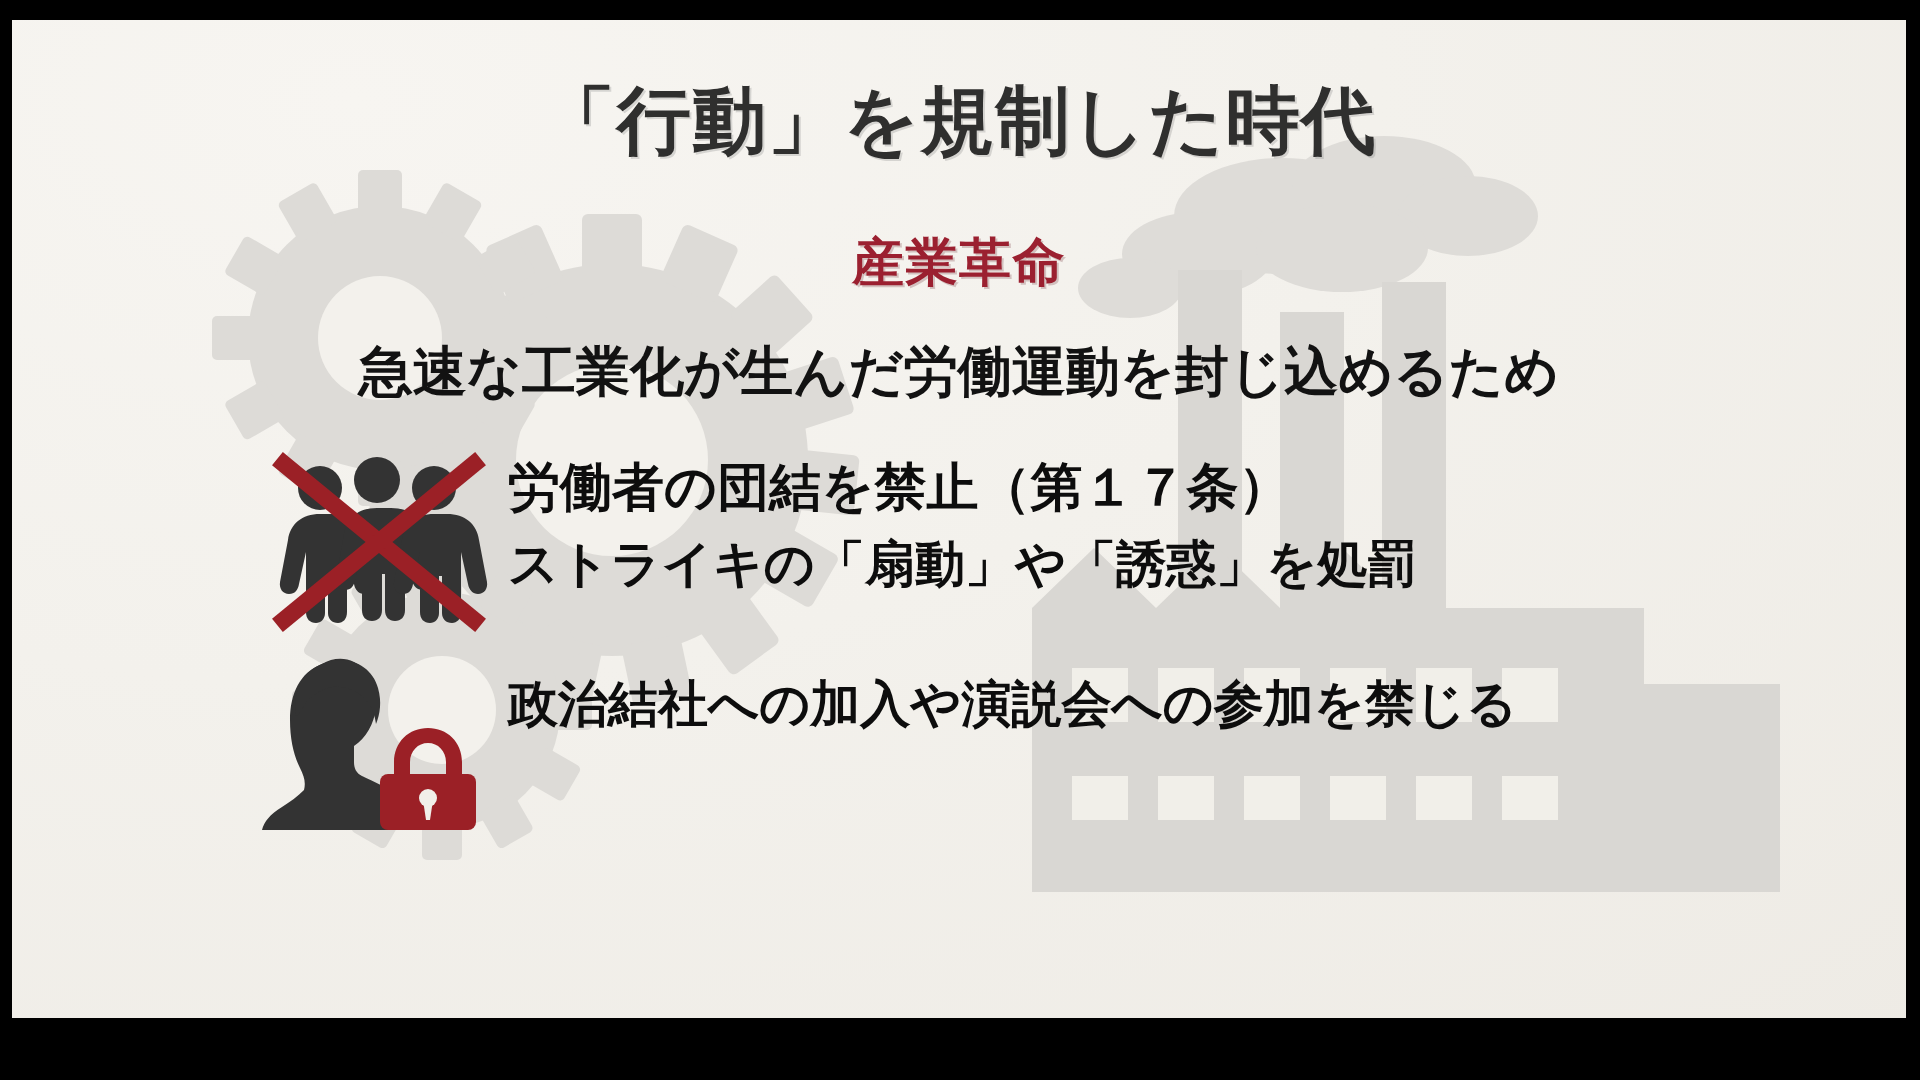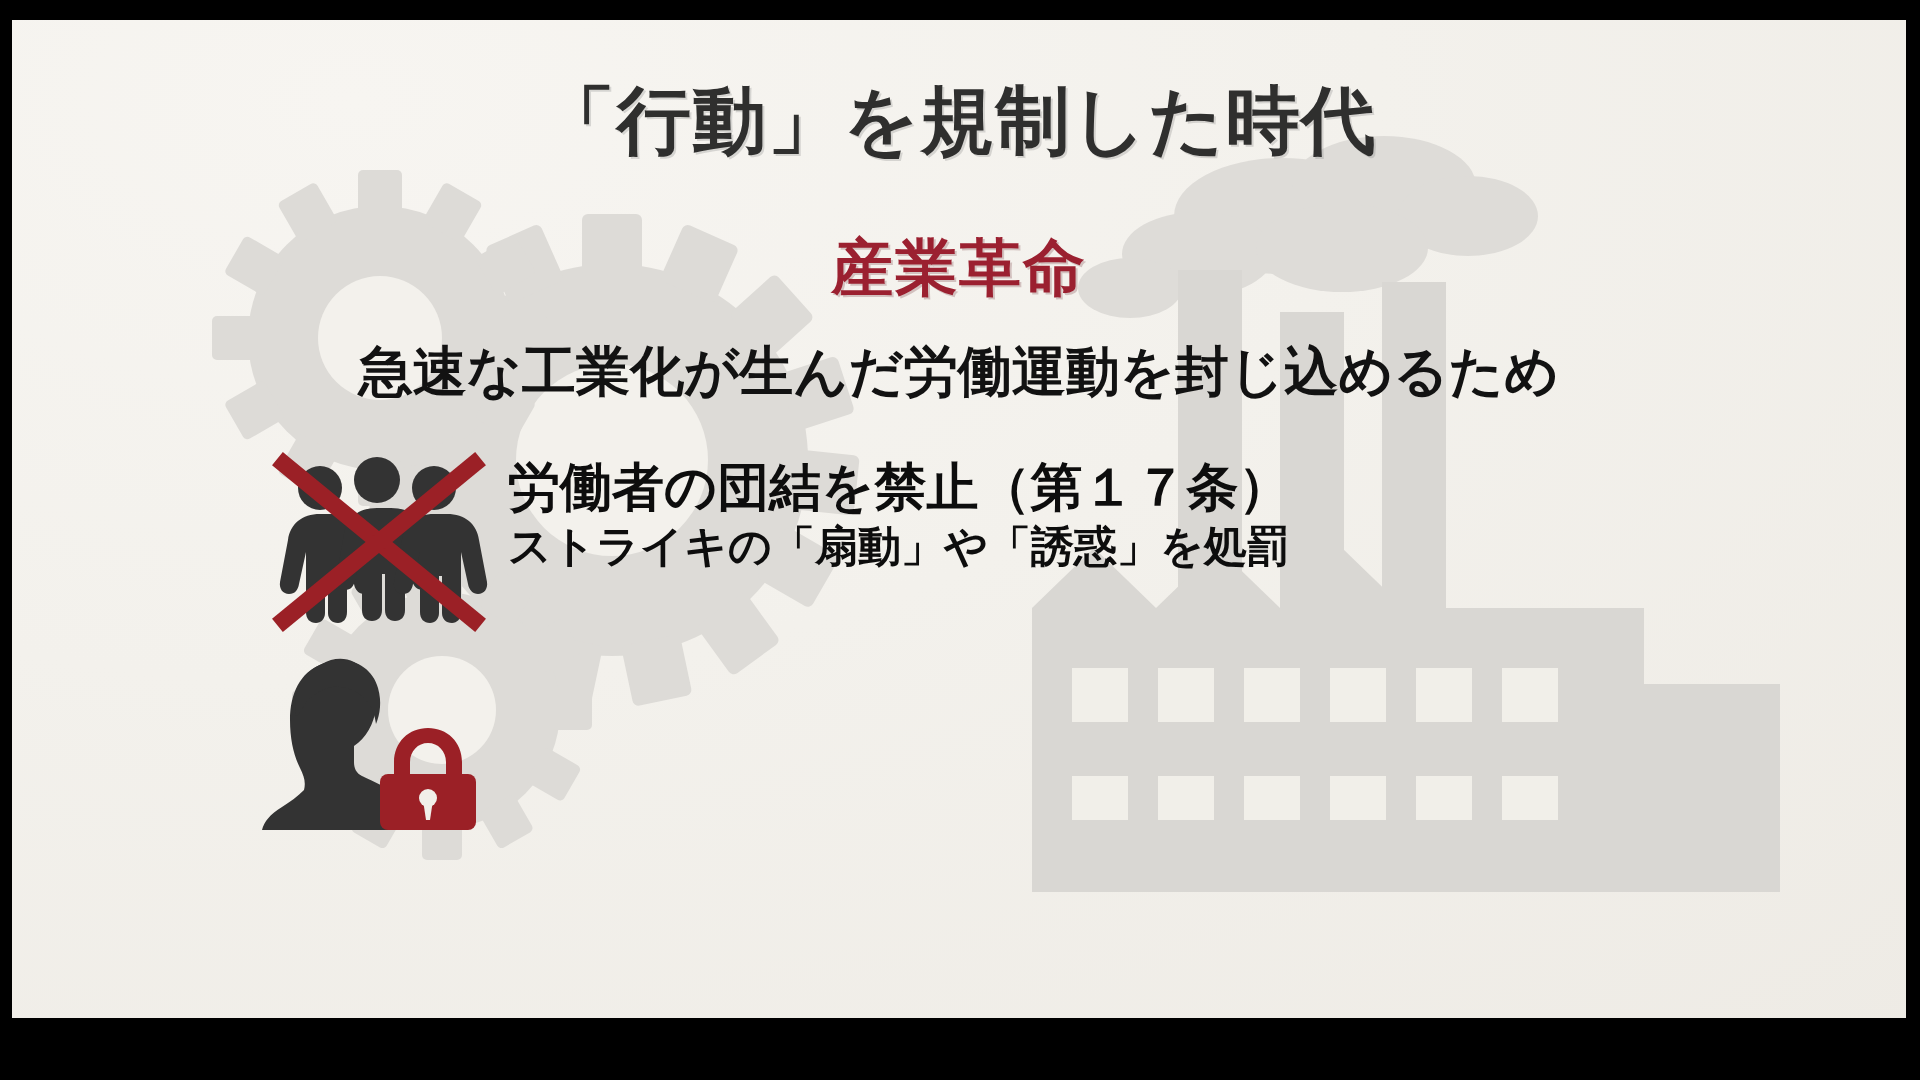--- a/index.html
+++ b/index.html
@@ -73,21 +73,21 @@
     letter-spacing: 0.02em;
     color: #2f2f2e;
     text-shadow: 2px 2px 0 rgba(120,120,118,0.25);
   }
 
   #industrial-revolution-heading {
     position: absolute;
     left: 0;
     top: 215px;
     width: 100%;
-    font-size: 62px;
+    font-size: 52px;
     line-height: 1.05;
     font-weight: 700;
     letter-spacing: 0.03em;
     color: #9b2030;
     text-shadow: 2px 2px 0 rgba(90,20,28,0.22);
   }
 
   #industrial-revolution-subtitle {
     position: absolute;
     left: 0;
@@ -125,22 +125,22 @@
   }
   .bullet-headline {
     font-size: 52px;
     line-height: 1.12;
     font-weight: 700;
     color: #0d0d0d;
     letter-spacing: 0.0em;
     white-space: nowrap;
   }
   .bullet-subline {
-    margin-top: 6px;
-    font-size: 43px;
+    margin-top: 20px;
+    font-size: 50px;
     line-height: 1.15;
     font-weight: 700;
     color: #0d0d0d;
     letter-spacing: 0.0em;
     white-space: nowrap;
   }
 </style>
 </head>
 <body>
 
@@ -335,20 +335,21 @@
             <g>
               <path d="M132,126 L132,112 C132,92 147,78 166,78 C185,78 200,92 200,112 L200,126 L184,126 L184,112 C184,101 176,93 166,93 C156,93 148,101 148,112 L148,126 Z" fill="#9b2026"></path>
               <rect x="118" y="124" width="96" height="56" rx="8" fill="#9b2026"></rect>
               <circle cx="166" cy="148" r="9" fill="#f1efe9"></circle>
               <path d="M161,150 L171,150 L168,170 L164,170 Z" fill="#f1efe9"></path>
             </g>
           </svg>
         </div>
 
         <div class="bullet-text">
+          <div class="bullet-subline">政治結社への加入や演説会への参加を禁じる</div>
         </div>
       </div>
 
     </div>
   </div>
 
   <div class="letterbox" id="letterbox-top"></div>
   <div class="letterbox" id="letterbox-bottom"></div>
   <div class="letterbox" id="letterbox-left"></div>
   <div class="letterbox" id="letterbox-right"></div>

